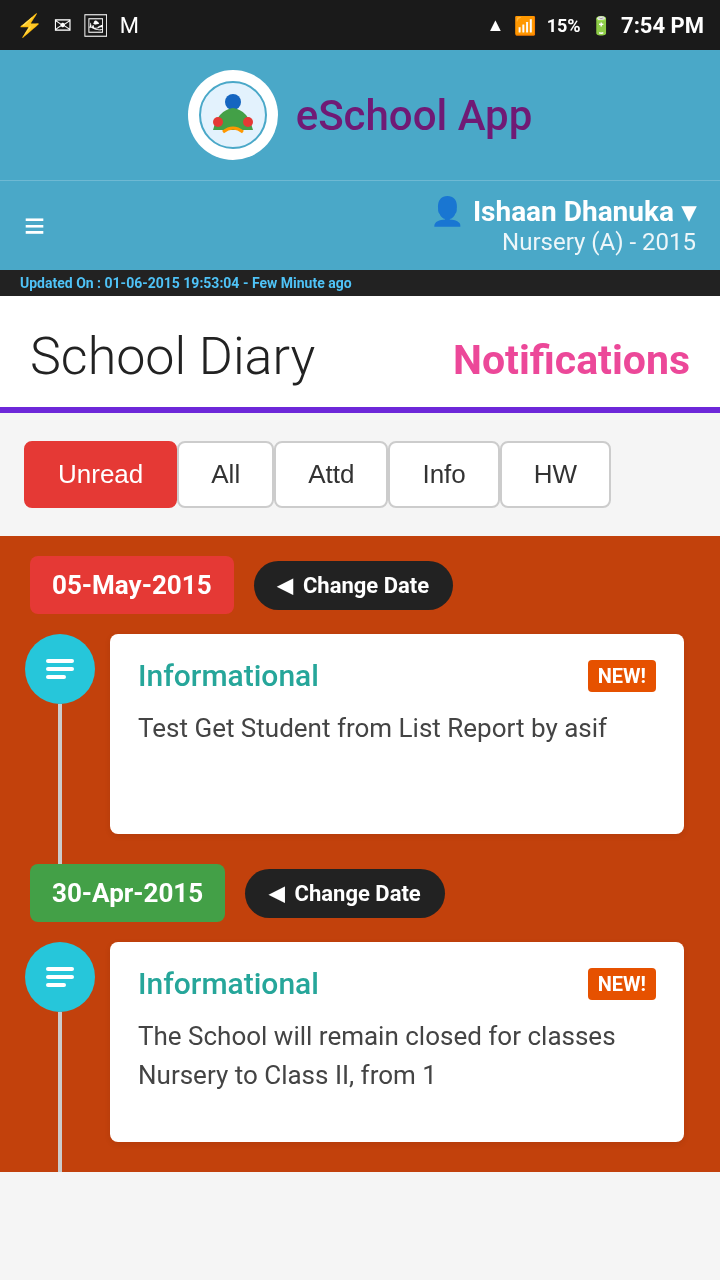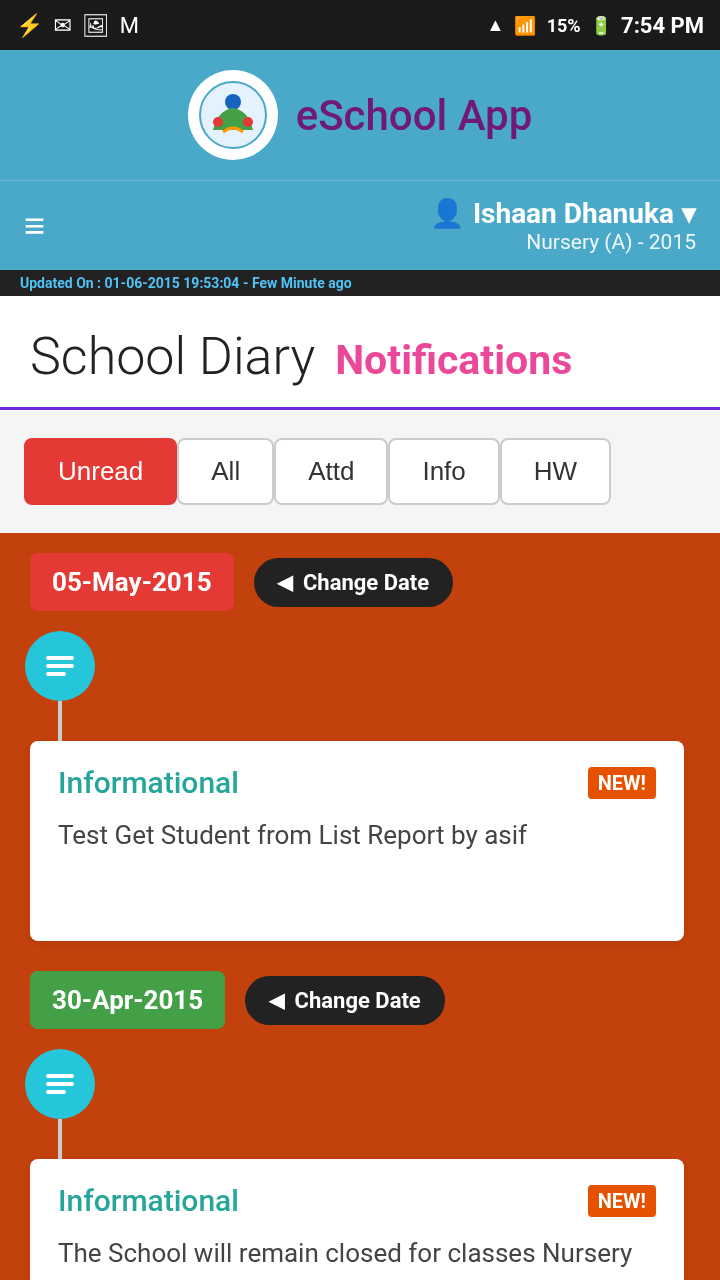--- a/index.html
+++ b/index.html
@@ -52,39 +52,40 @@
       height: 90px;
       display: flex;
       align-items: center;
       justify-content: space-between;
       padding: 0 24px;
       border-top: 1px solid rgba(255,255,255,0.2);
     }
     .hamburger { color: white; font-size: 36px; cursor: pointer; }
     .user-info { text-align: right; color: white; }
     .user-name { font-size: 28px; font-weight: bold; display: flex; align-items: center; gap: 8px; justify-content: flex-end; }
-    .user-class { font-size: 21px; opacity: 0.9; }
+    .user-class { font-size: 24px; opacity: 0.9; }
 
     
     .update-banner {
       background: #222;
       padding: 5px 20px;
       color: #4fc3f7;
       font-size: 14px;
       font-weight: bold;
     }
 
     
     .page-header {
       background: white;
       padding: 30px 30px 20px;
-      border-bottom: 3px solid #6d28d9;
+      border-bottom: 6px solid #6d28d9;
       display: flex;
       align-items: baseline;
       gap: 20px;
+      justify-content: space-between;
     }
     .page-title { font-size: 52px; font-weight: 300; color: #222; }
     .page-subtitle { font-size: 41px; color: #ec4899; font-weight: 700; }
 
     
     .filter-tabs {
       background: #f5f5f5;
       padding: 28px 24px;
       display: flex;
       align-items: center;
@@ -140,21 +141,20 @@
     .change-date-btn::before {
       content: '◀';
       font-size: 20px;
     }
 
     
     .timeline-row {
       display: flex;
       gap: 0;
       margin-bottom: 0;
-      flex-direction: column;
     }
     .timeline-left {
       width: 80px;
       display: flex;
       flex-direction: column;
       align-items: center;
     }
     .timeline-icon {
       width: 70px;
       height: 70px;

